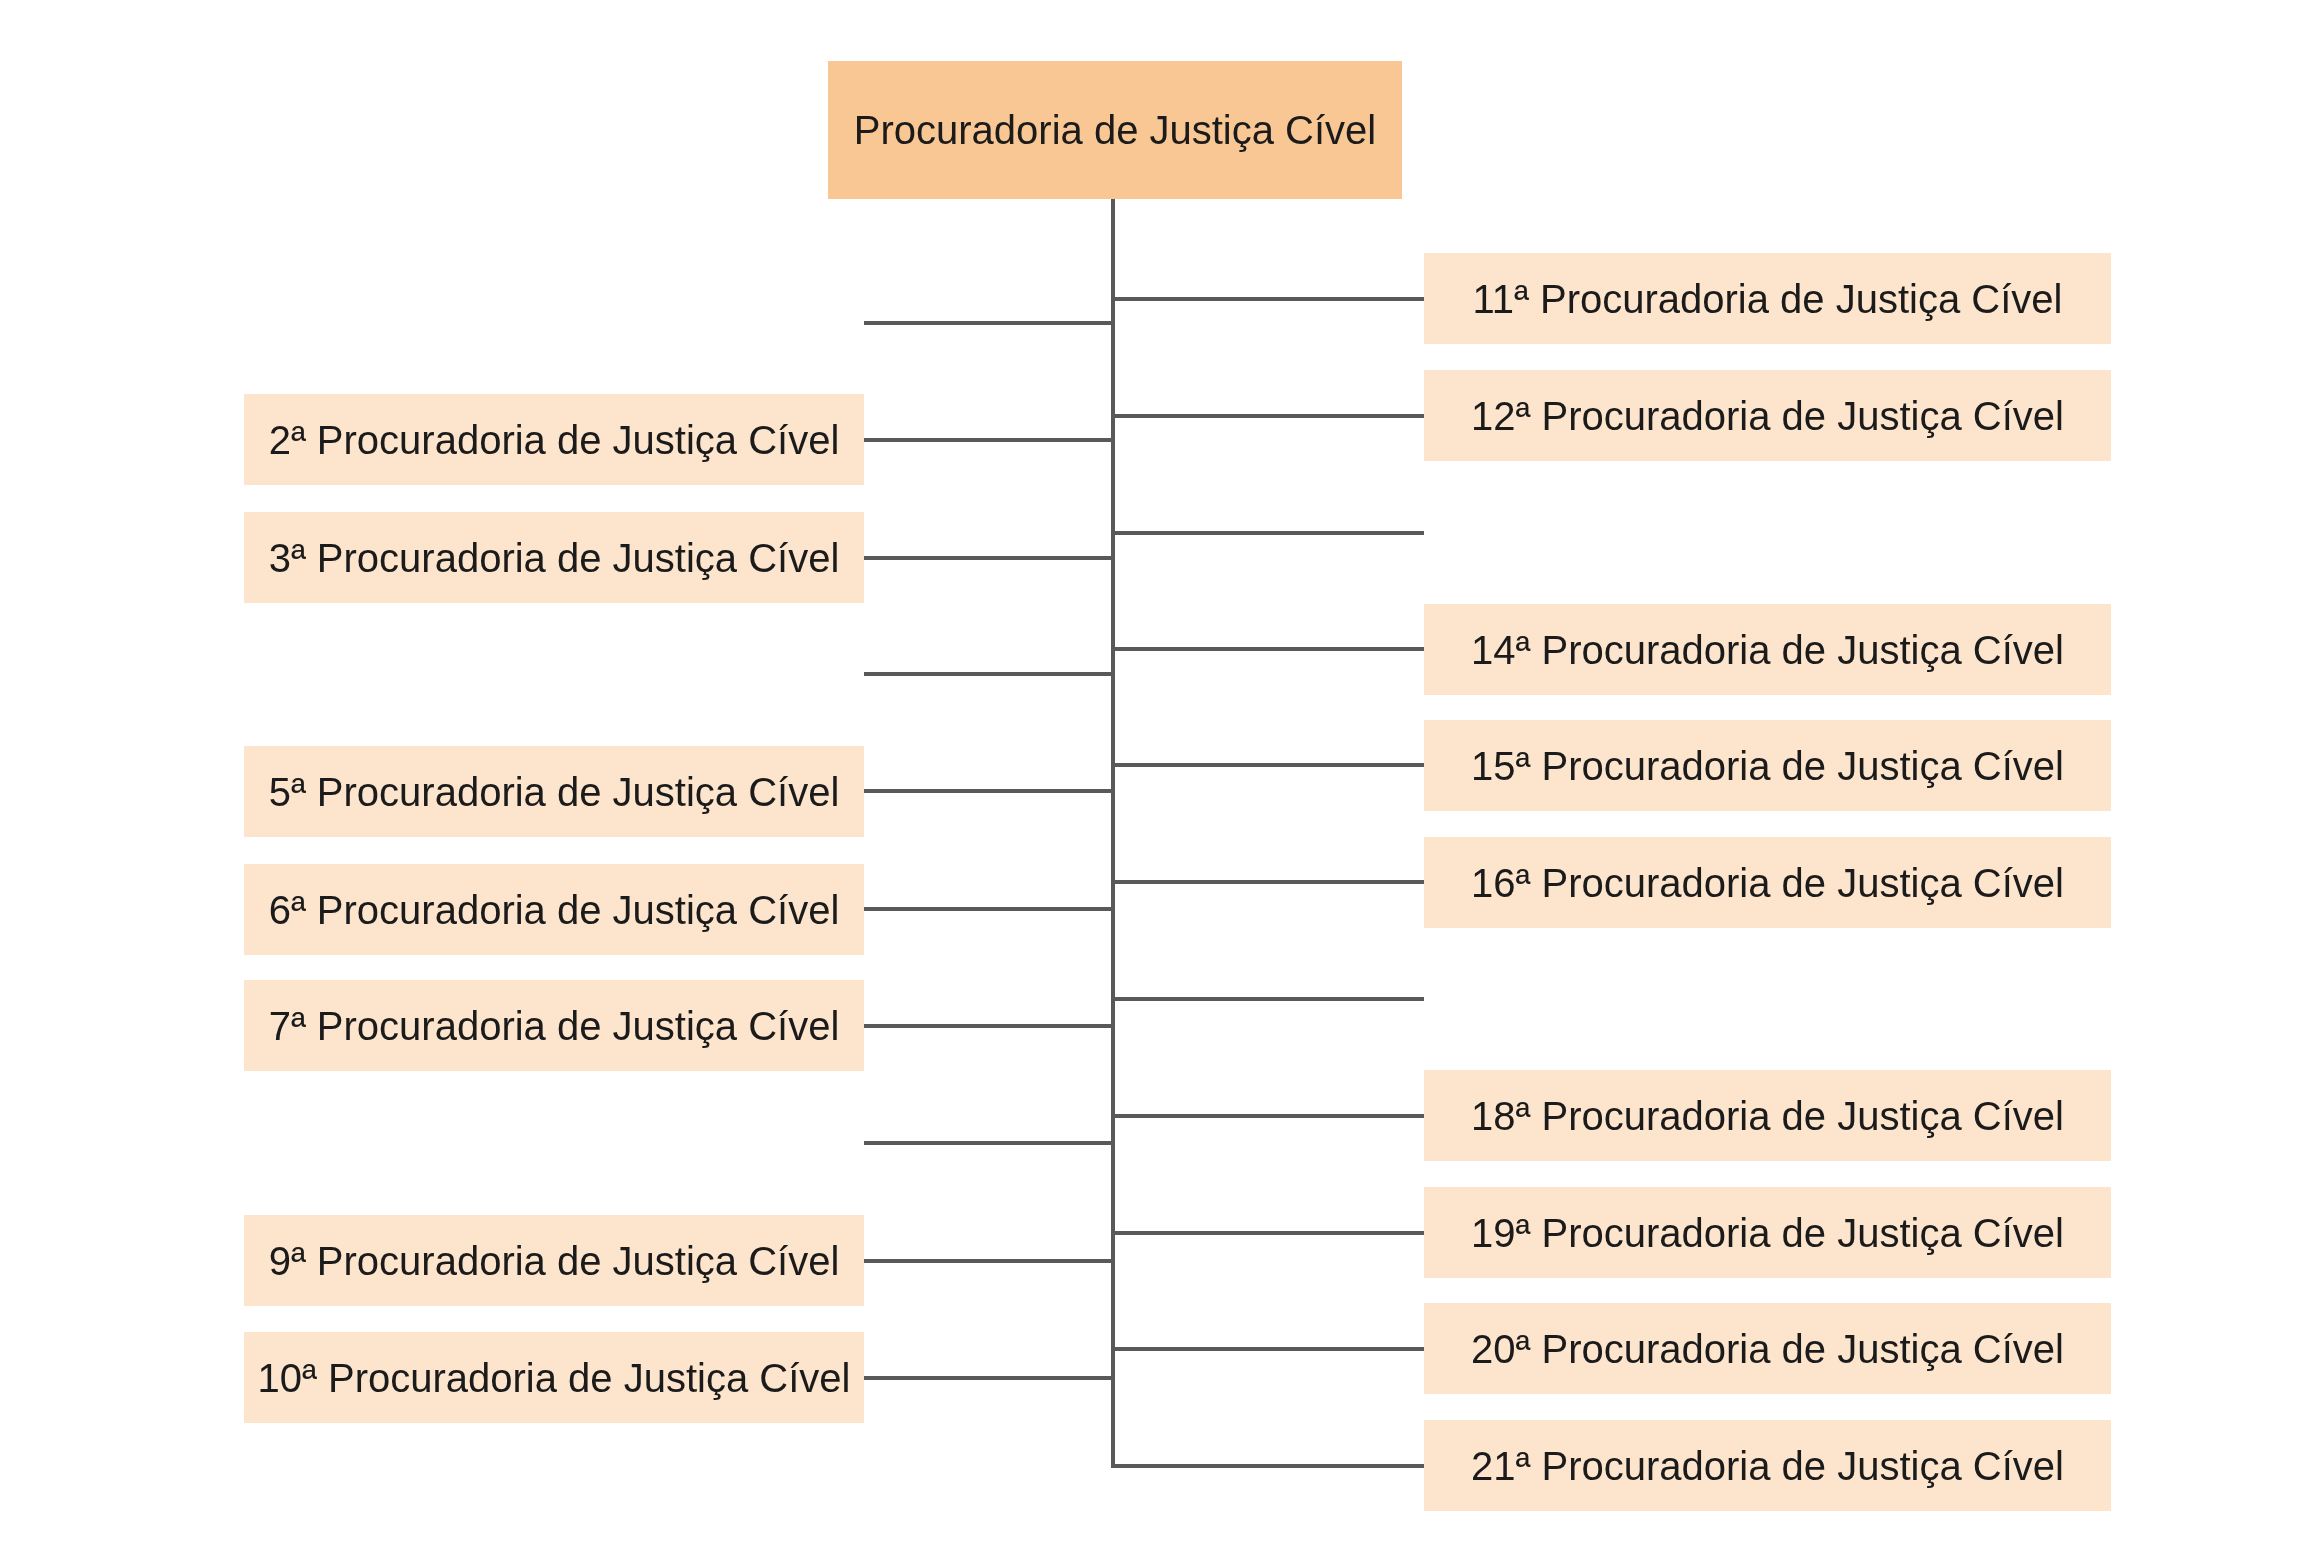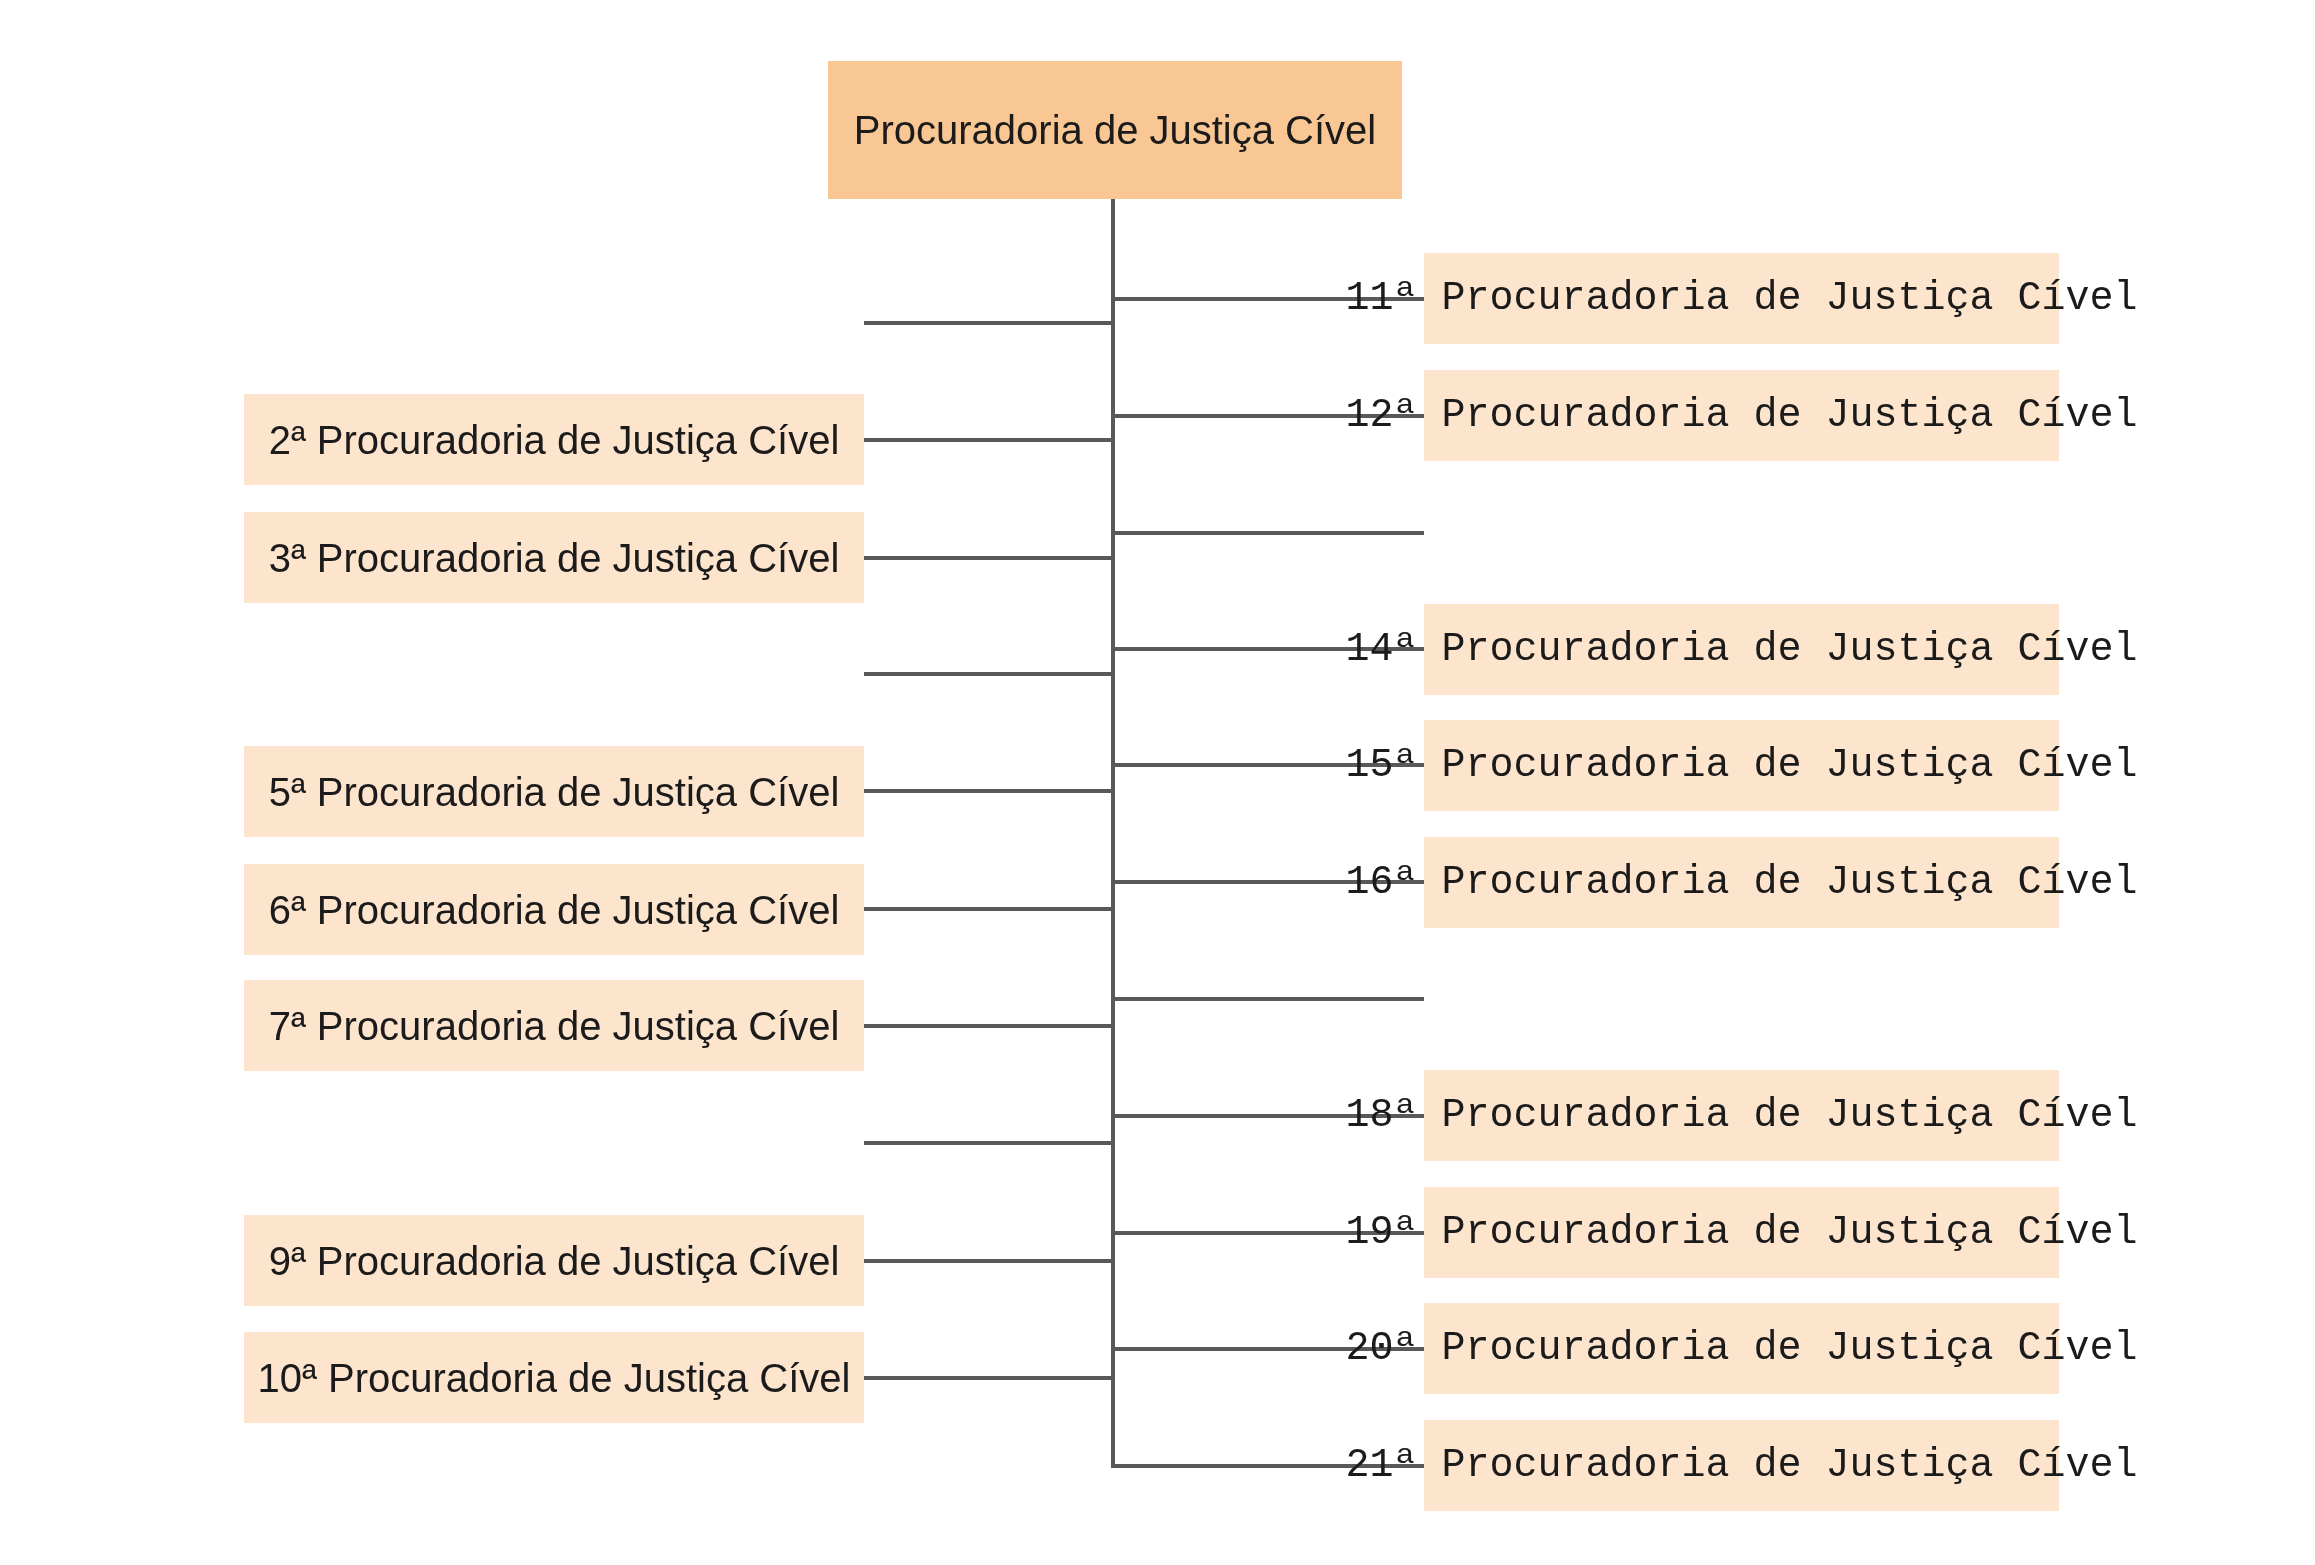--- a/index.html
+++ b/index.html
@@ -32,21 +32,21 @@
     width: 574px;
     height: 138px;
     background: var(--root-fill, #F8C794);
   }
   .branch {
     width: 620px;
     height: 91px;
     background: var(--branch-fill, #FCE4CD);
   }
   .branch.left  { left: 244px; }
-  .branch.right { left: 1424px; width: 635px; font-family: Liberation Mono, monospace; }
+  .branch.right { left: 1424px; width: 687px; }
   .line {
     position: absolute;
     background: var(--connector, #595959);
   }
   .trunk {
     left: 1111px;
     top: 199px;
     width: 3.7px;
     height: 1268px;
   }

